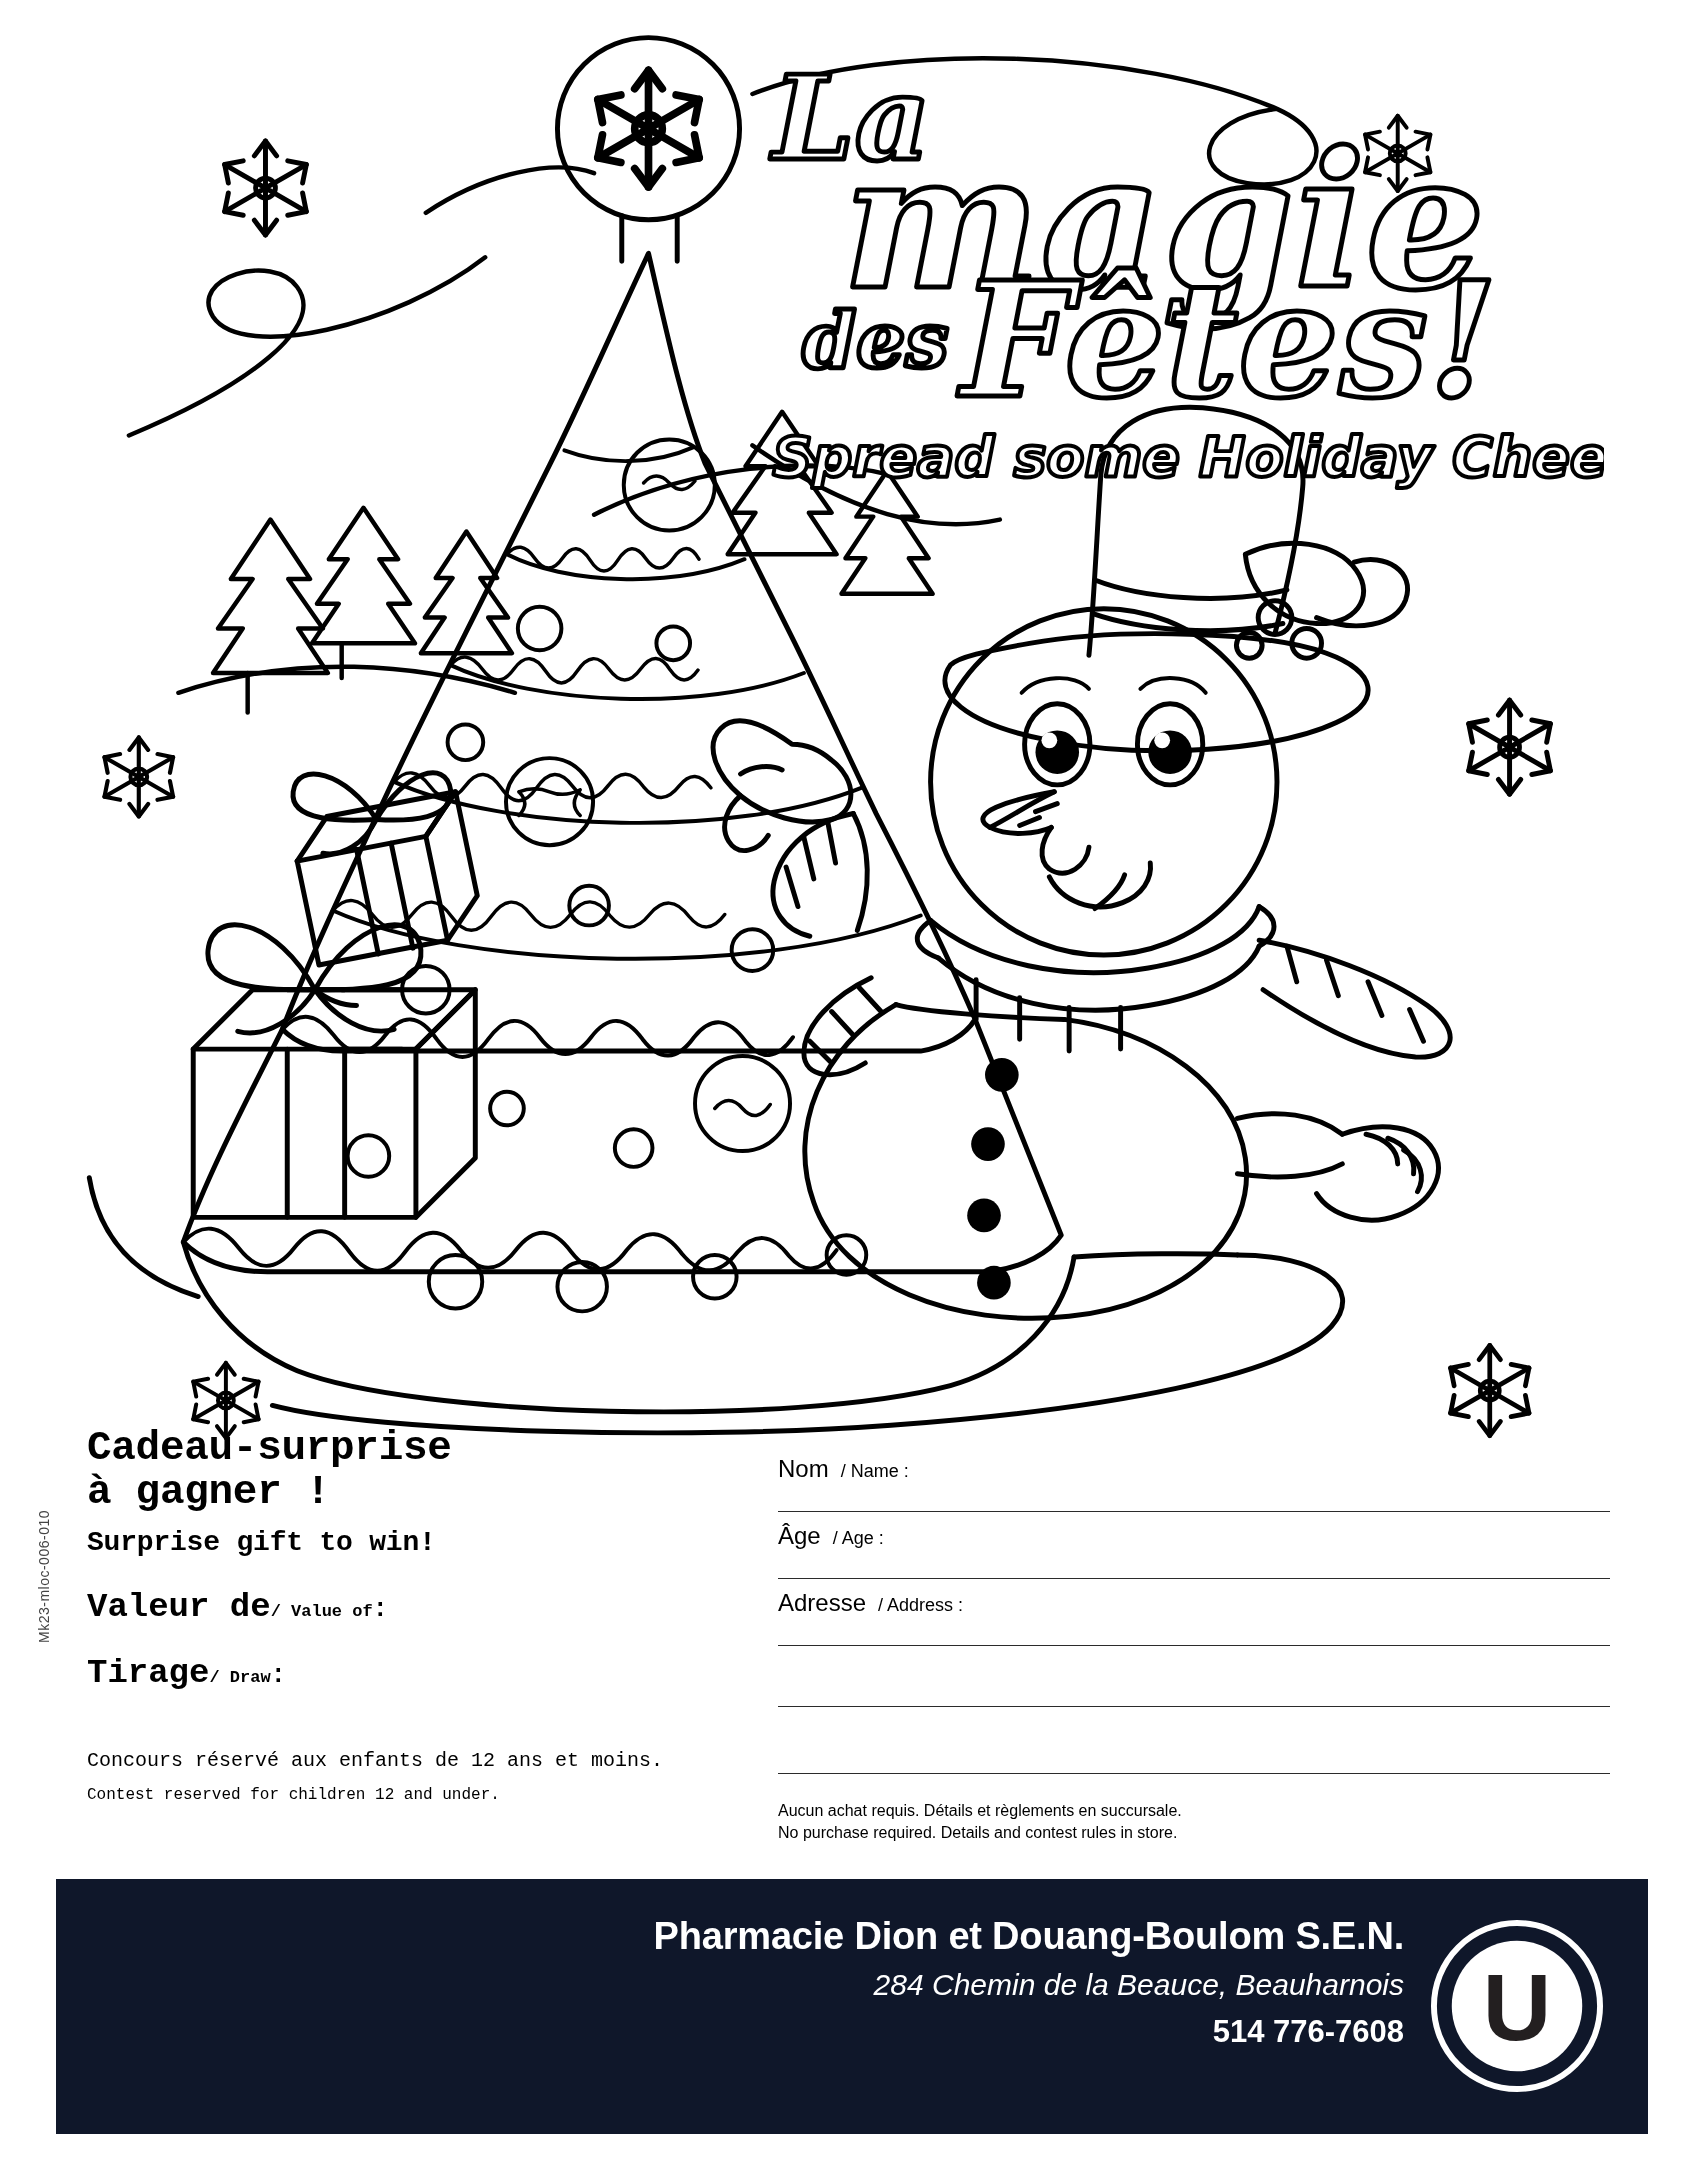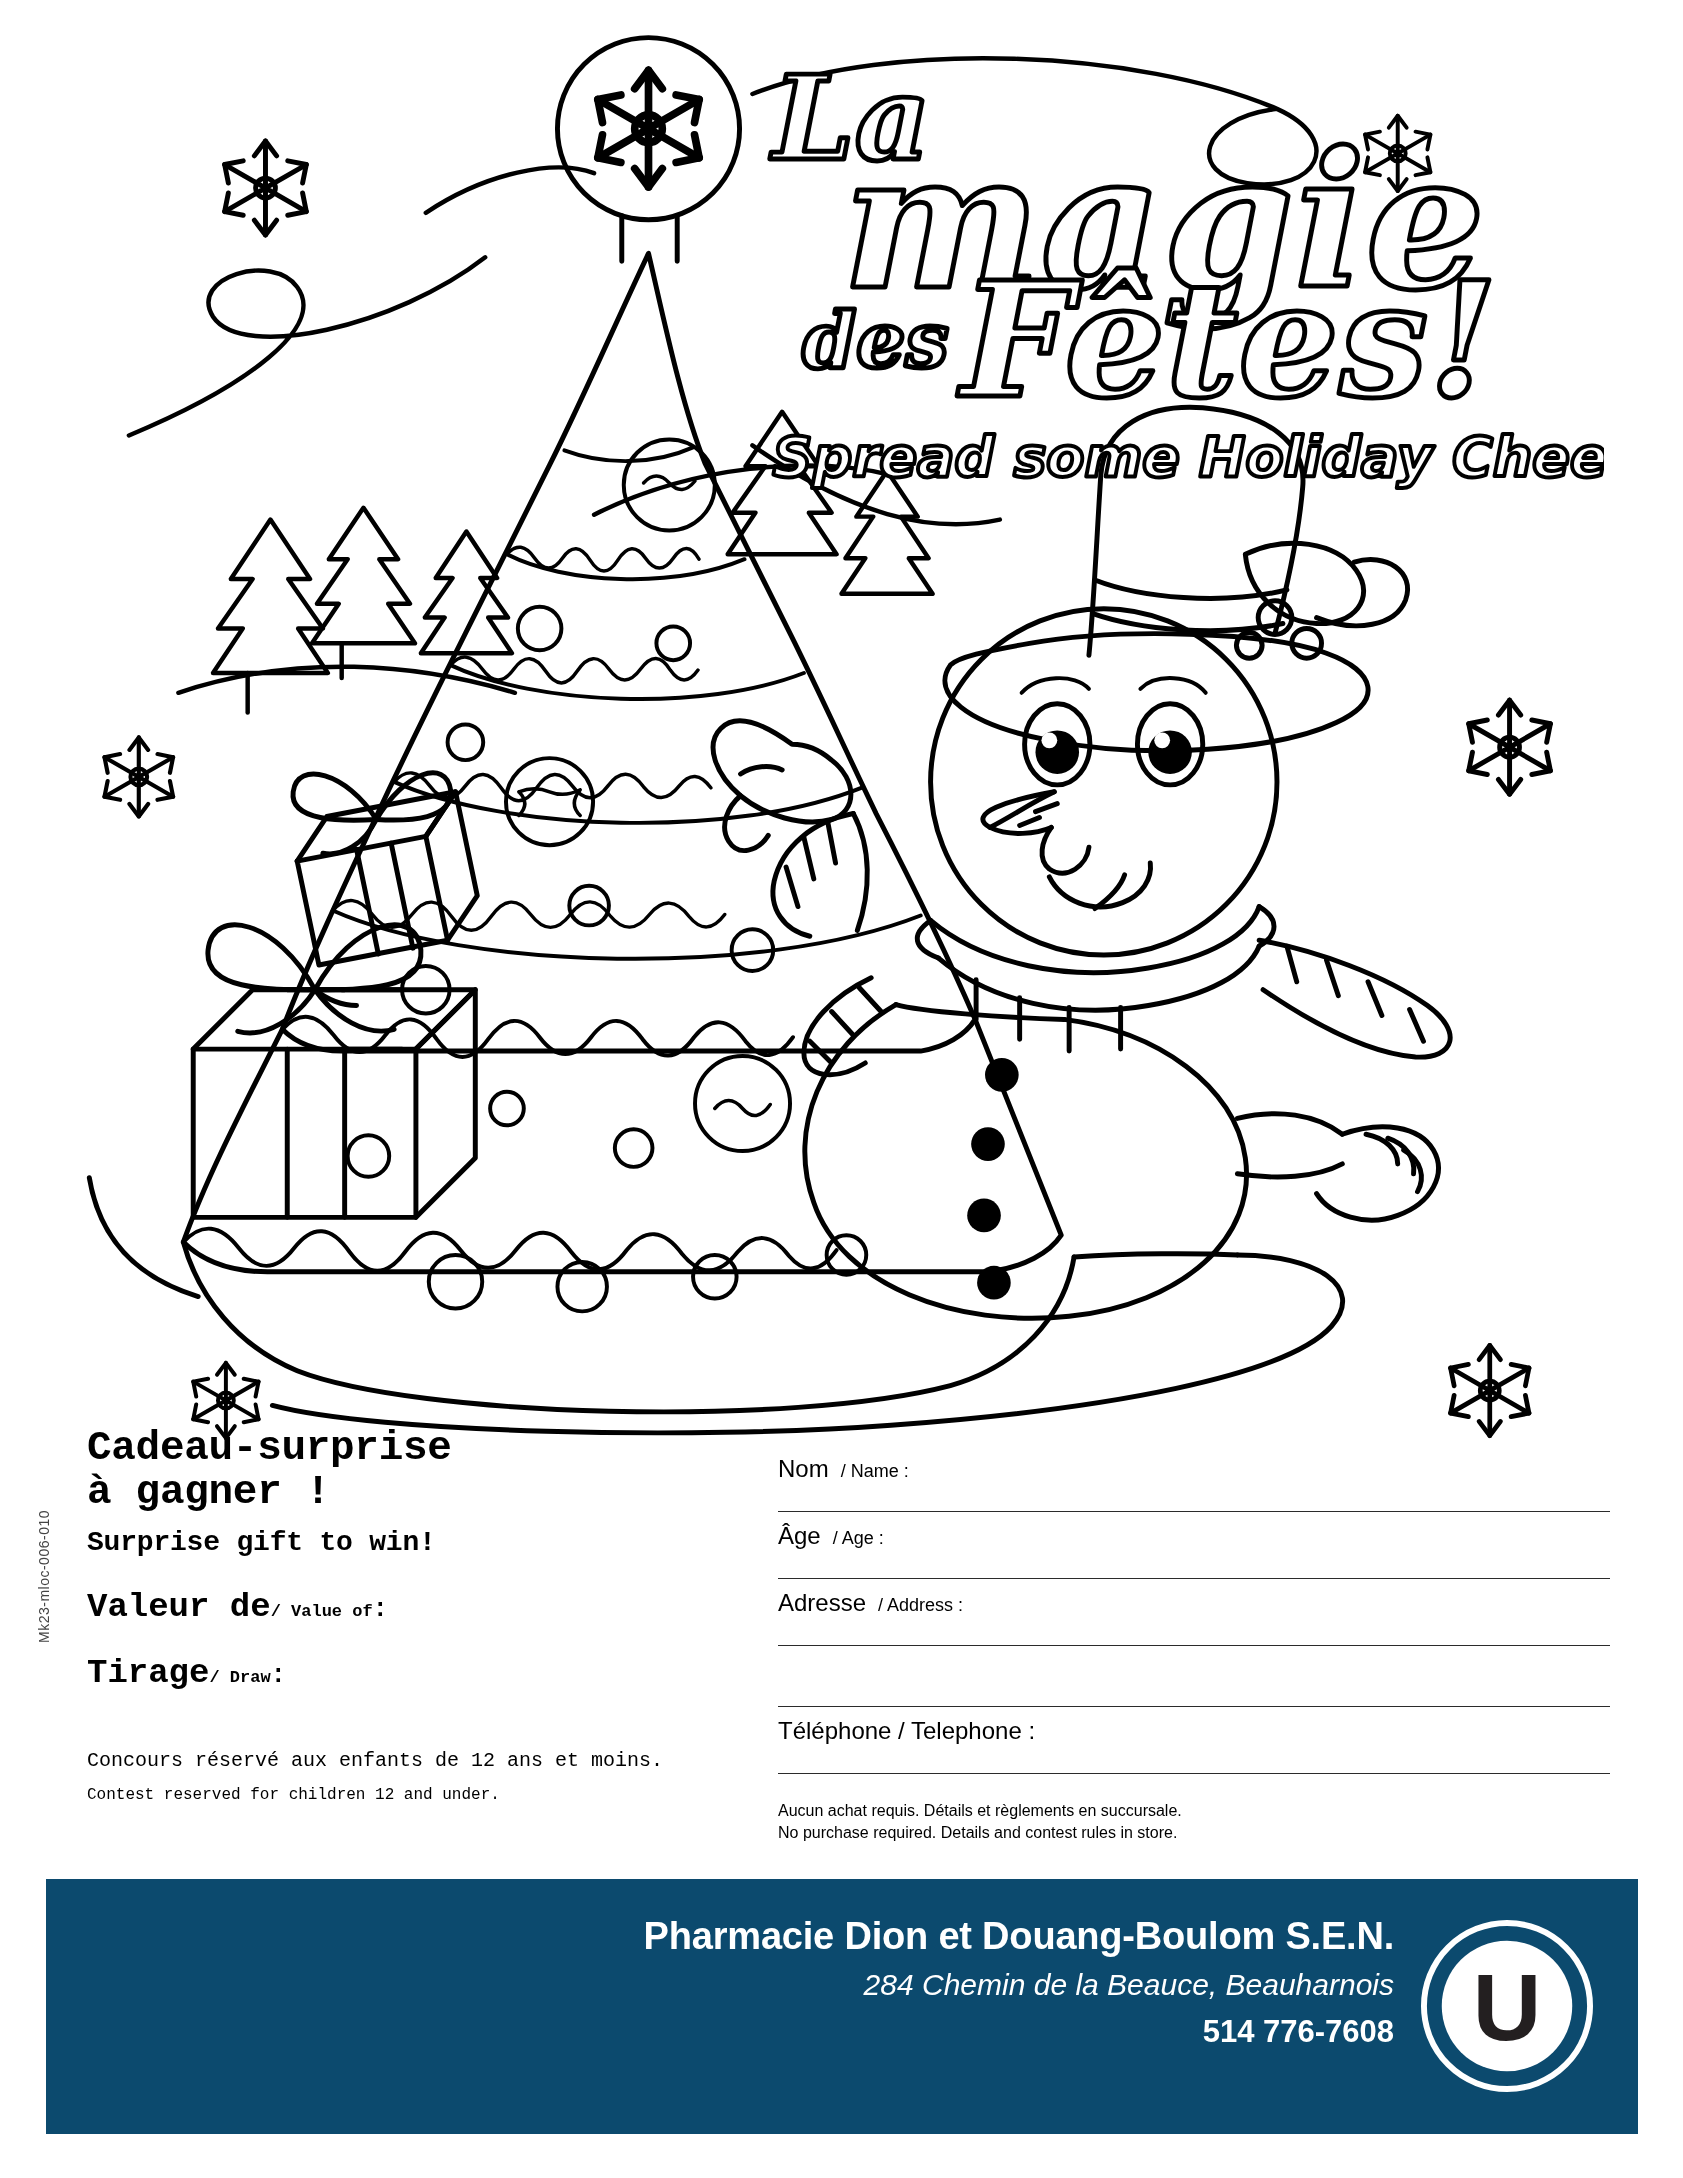--- a/index.html
+++ b/index.html
@@ -123,25 +123,25 @@
 
   .form-rules {
     margin-top: 16px;
     font-size: 16px;
     line-height: 1.35;
   }
 
   
   #footer {
     position: absolute;
-    left: 46px;
+    left: 56px;
     top: 1879px;
     width: 1592px;
     height: 255px;
-    background: #0c4a6e;
+    background: #0f172a;
     color: #ffffff;
   }
   #footer-text {
     position: absolute;
     right: 244px;
     top: 36px;
     text-align: right;
     width: 1049px;
   }
   .store-name {
@@ -464,23 +464,20 @@
       <span class="lab-en">/ Address :</span>
     </div>
     <div class="rule-line"></div>
   </div>
 
   <div class="field blank">
     <div class="rule-line"></div>
   </div>
 
   <div class="field">
-    <div class="labels">
-      <span class="lab-fr">Téléphone / Telephone :</span>
-    </div>
     <div class="rule-line"></div>
   </div>
 
   <div class="form-rules">
     <div>Aucun achat requis. Détails et règlements en succursale.</div>
     <div>No purchase required. Details and contest rules in store.</div>
   </div>
 </div>
 
 <div id="footer">

